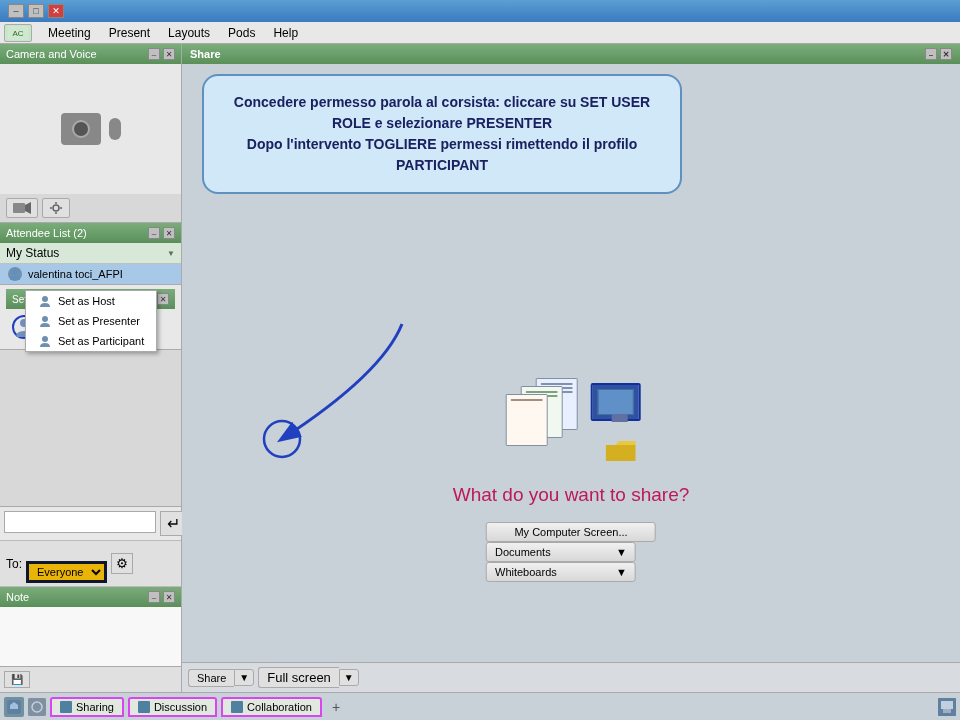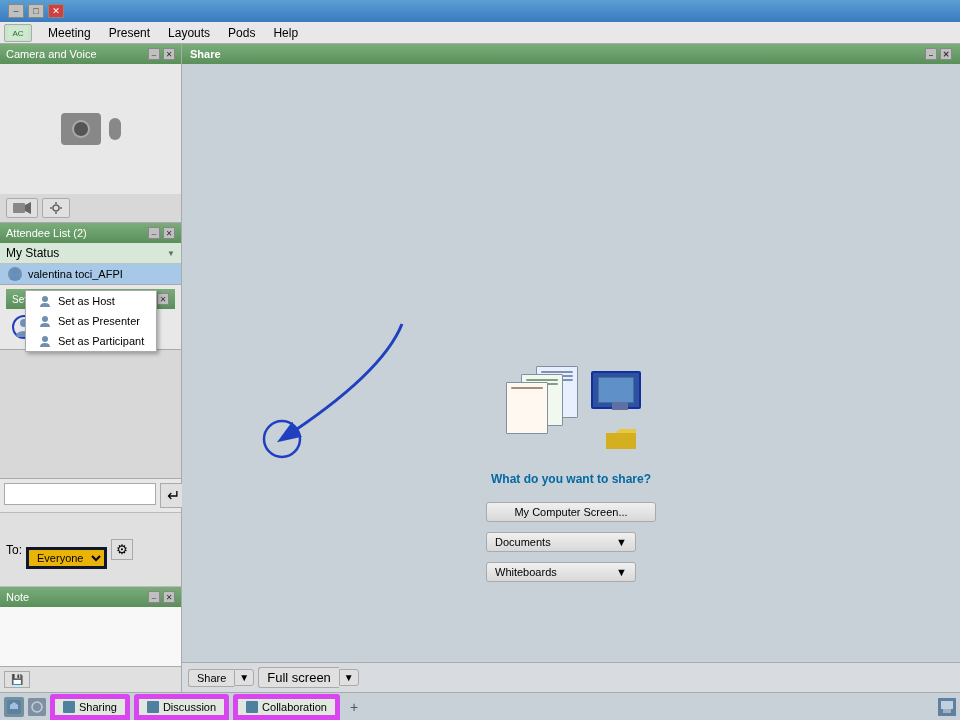--- a/index.html
+++ b/index.html
@@ -226,21 +226,21 @@
     }
     #chat-input {
       flex: 1;
       height: 22px;
       border: 1px solid #aaa;
       padding: 2px 4px;
       font-size: 11px;
     }
     #chat-to-row {
       background: #e0e0e0;
-      padding: 17px 6px;
+      padding: 3px 6px;
       display: flex;
       align-items: center;
       gap: 4px;
       border-top: 1px solid #bbb;
       border-bottom: 1px solid #bbb;
     }
     .to-select {
       border: 3px solid #0f172a;
       padding: 1px 4px;
       font-size: 11px;
@@ -320,23 +320,23 @@
 
     
     #share-options {
       display: flex;
       flex-direction: column;
       align-items: center;
       gap: 8px;
       margin-top: 20px;
     }
     .share-what-text {
-      font-size: 12px;
-      color: #0369a1;
-      font-weight: bold;
+      font-size: 19px;
+      color: #be185d;
+      font-weight: normal;
     }
 
     
     .share-btn {
       background: linear-gradient(to bottom, #f0f0f0, #d8d8d8);
       border: 1px solid #aaa;
       border-radius: 3px;
       padding: 3px 8px;
       font-size: 11px;
       cursor: pointer;
@@ -363,21 +363,21 @@
       align-items: center;
       padding: 0 4px;
       gap: 4px;
     }
     .bottom-icon { width: 18px; height: 18px; background: #888; border-radius: 2px; }
     .bottom-tab {
       display: flex;
       align-items: center;
       gap: 4px;
       padding: 2px 8px;
-      border: 5px solid #d946ef;
+      border: 2px solid #d946ef;
       background: #e0e8e0;
       border-radius: 3px 3px 0 0;
       font-size: 11px;
       cursor: pointer;
     }
     .bottom-tab-icon { width: 12px; height: 12px; background: #666; border-radius: 1px; }
     .add-tab { padding: 2px 6px; font-size: 14px; cursor: pointer; color: #555; }
     .bottom-right { margin-left: auto; }
     .bottom-save-icon { width: 18px; height: 18px; background: #555; border-radius: 2px; cursor: pointer; }
 
@@ -584,20 +584,23 @@
     <div id="share-header">
       <span>Share</span>
       <div class="panel-header-controls">
         <div class="panel-btn">–</div>
         <div class="panel-btn">✕</div>
       </div>
     </div>
 
     <div id="share-content">
 
+      <div id="instruction-balloon">
+        <span>Concedere permesso parola al corsista: cliccare su SET USER ROLE e selezionare PRESENTER<br>Dopo l'intervento TOGLIERE permessi rimettendo il profilo PARTICIPANT</span>
+      </div>
 
       <svg id="arrow-overlay" xmlns="http://www.w3.org/2000/svg">
 
         <path d="M 220 260 Q 200 310 100 375" stroke="#2040c0" stroke-width="3" fill="none" marker-end="url(#arrowhead)"></path>
         <defs>
           <marker id="arrowhead" markerWidth="8" markerHeight="6" refX="6" refY="3" orient="auto">
             <polygon points="0 0, 8 3, 0 6" fill="#2040c0"></polygon>
           </marker>
         </defs>
 
@@ -631,21 +634,21 @@
           <div style="position:absolute; bottom:5px; right:5px; width:30px; height:24px;">
             <svg width="30" height="24" viewBox="0 0 30 24">
               <path d="M0 6 L0 22 L30 22 L30 6 Z" fill="#d4b020"></path>
               <path d="M0 6 L10 6 L13 2 L30 2 L30 6 Z" fill="#e8c840"></path>
             </svg>
           </div>
         </div>
 
         <div class="share-what-text">What do you want to share?</div>
 
-        <div style="margin-top:8px; display:flex; flex-direction:column; gap:10px;">
+        <div style="margin-top:8px; display:flex; flex-direction:column; gap:0;">
           <button class="share-btn" style="width:170px; justify-content:center;">My Computer Screen...</button>
           <div style="display:flex; gap:4px;">
             <div class="share-dropdown-btn">
               <span>Documents</span>
               <span>▼</span>
             </div>
           </div>
           <div style="display:flex; gap:4px;">
             <div class="share-dropdown-btn">
               <span>Whiteboards</span>

